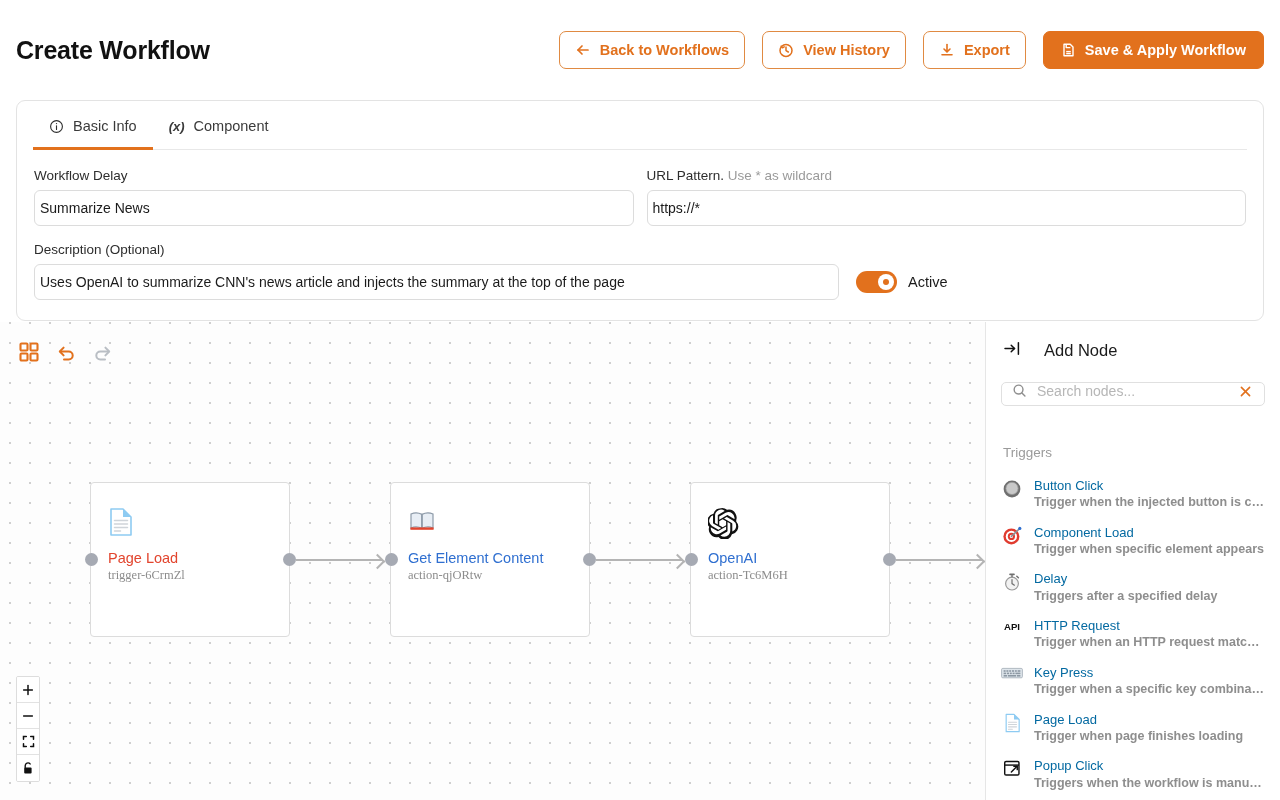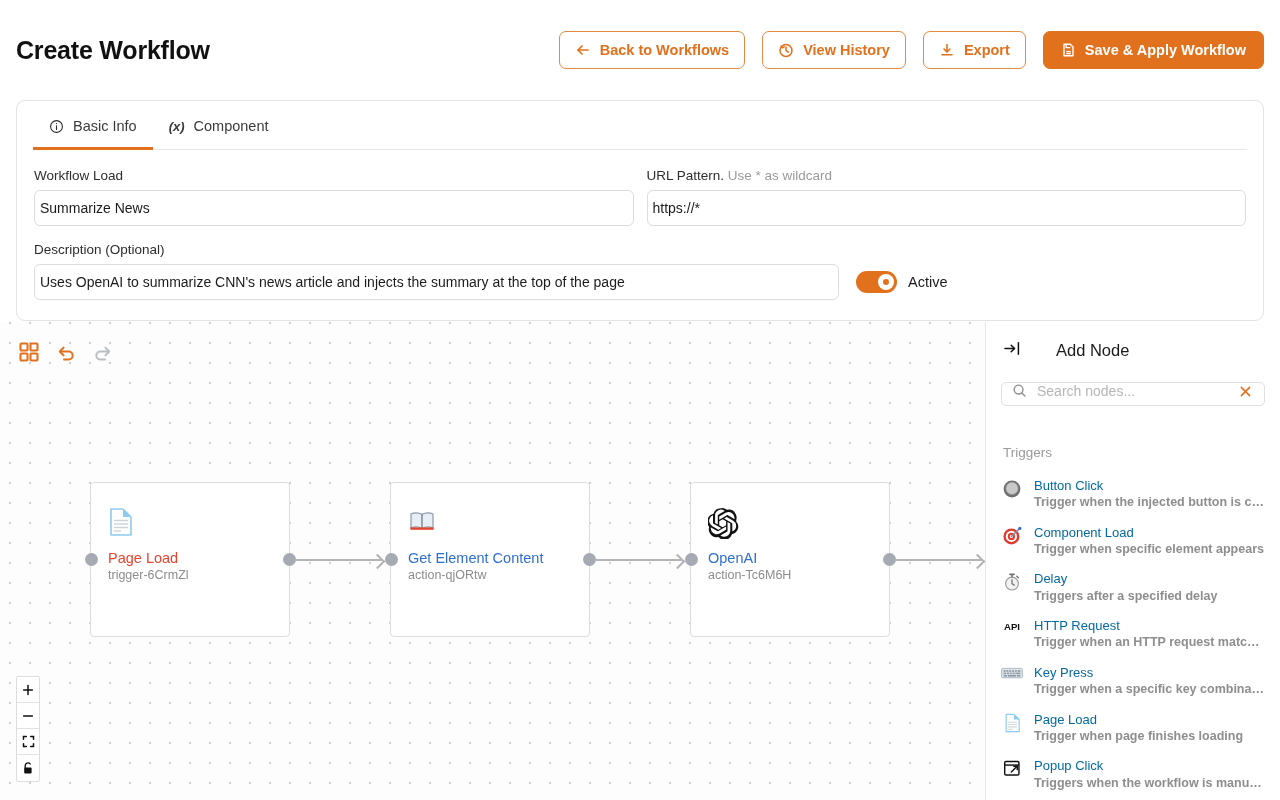--- a/index.html
+++ b/index.html
@@ -199,21 +199,21 @@
     background: #ffffff;
     border: 1px solid #dcdcdc;
     border-radius: 4px;
     padding: 24px 0 0 17px;
   }
   .node-icon { height: 30px; margin-bottom: 13px; }
   .node-title { font-size: 14.5px; margin-bottom: 2px; }
   .node-id {
     font-size: 12.5px;
     color: #8c8c8c;
-    font-family: Liberation Sans, sans-serif;
+    font-family: Liberation Serif, serif;
   }
   .handle {
     position: absolute;
     width: 13px; height: 13px;
     border-radius: 50%;
     background: #a6aab3;
     top: 50%; margin-top: -6.5px;
     cursor: crosshair;
   }
   .handle.in { left: -6.5px; }
@@ -236,21 +236,21 @@
     background: #ffffff;
     border-left: 1px solid #e6e6e6;
     padding: 17px 15px 0;
     display: flex;
     flex-direction: column;
     overflow: hidden;
   }
   .panel-head {
     display: flex;
     align-items: center;
-    gap: 34px;
+    gap: 22px;
     margin-bottom: 20px;
     padding-left: 2px;
   }
   .panel-title { font-size: 16.5px; color: #1b1b1b; }
   .search-box {
     position: relative;
     height: 34px;
     border: 1px solid #e0e0e0;
     border-radius: 5px;
     display: flex;
@@ -379,21 +379,21 @@
       <span>Basic Info</span>
     </div>
     <div class="tab">
       <span class="tico xglyph">(x)</span>
       <span>Component</span>
     </div>
   </div>
 
   <div class="form-row">
     <div class="field">
-      <label class="field-label">Workflow Load</label>
+      <label class="field-label">Workflow Delay</label>
       <input class="input" type="text" value="Summarize News" style="">
     </div>
     <div class="field">
       <label class="field-label">
         <span>URL Pattern.</span>
         <span class="hint">Use * as wildcard</span>
       </label>
       <input class="input" type="text" value="https://*" style="">
     </div>
   </div>

